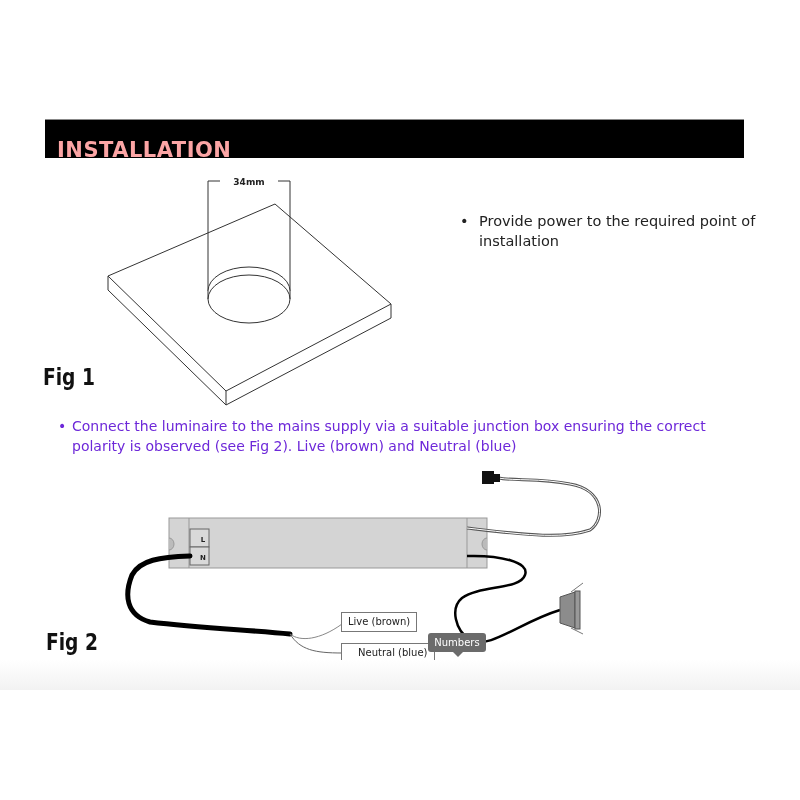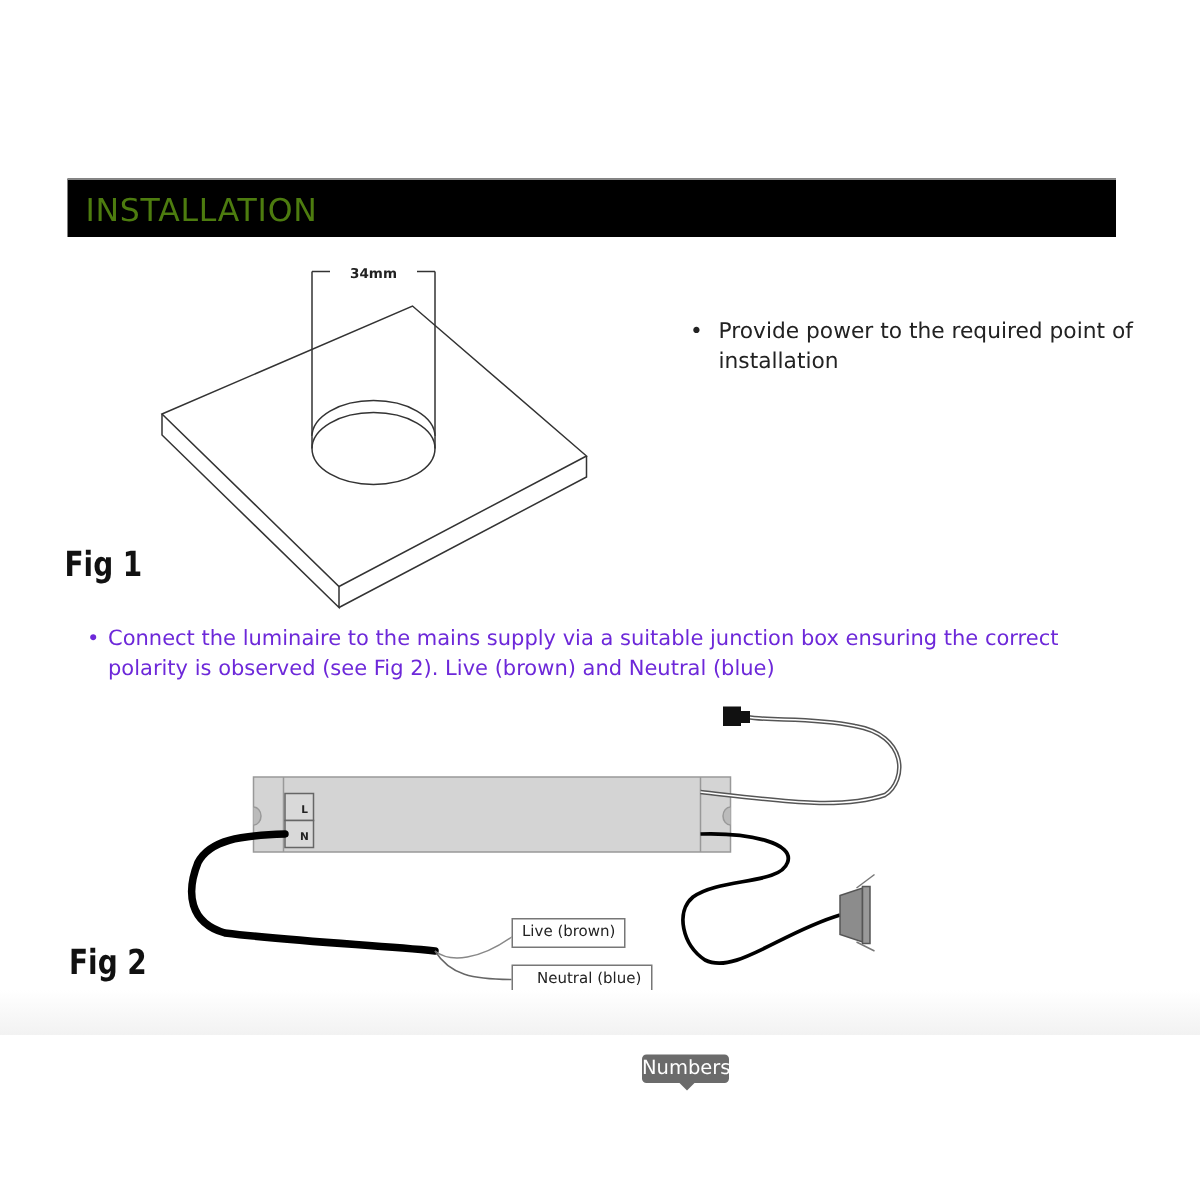--- a/index.html
+++ b/index.html
@@ -4,36 +4,36 @@
 <style>
   html, body { margin:0; padding:0; }
   body { width:800px; height:800px; background:#ffffff; position:relative; overflow:hidden;
          font-family:"DejaVu Sans", sans-serif; }
   .page { position:absolute; left:0; top:0; width:800px; height:690px; background:#fff; }
   .fade { position:absolute; left:0; top:660px; width:800px; height:30px;
           background:linear-gradient(#ffffff, #f2f2f2); }
   .below { position:absolute; left:0; top:690px; width:800px; height:110px; background:#fff; }
   .header-bar { position:absolute; left:45px; top:119px; width:699px; height:38px; background:#000;
                 border-top:1px solid #888; }
-  .header-title { position:absolute; left:12px; top:8px; color:#4d7c0f; font-weight:normal; font-size:21px;
+  .header-title { position:absolute; left:12px; top:18px; color:#fca5a5; font-weight:bold; font-size:21px;
                   letter-spacing:0.5px; font-family:"DejaVu Sans", sans-serif; }
   .fig-label { position:absolute; font-weight:bold; font-size:23px; color:#111;
                font-family:"DejaVu Sans Condensed","DejaVu Sans", sans-serif; transform:scaleX(0.9); transform-origin:left; }
   .bullets-right { position:absolute; left:460px; top:212px; width:300px; margin:0; padding:0; list-style:none;
                    font-size:14.5px; line-height:19.5px; color:#222; }
   .bullets-right li { position:relative; padding-left:19px; margin-bottom:5px; }
   .bullets-right li::before, .bullet-wide li::before { content:"•"; position:absolute; left:0; top:0; }
   .bullet-wide { position:absolute; left:58px; top:417px; width:700px; margin:0; padding:0; list-style:none;
                  font-size:14px; line-height:19.5px; color:#6d28d9; }
   .bullet-wide li { position:relative; padding-left:14px; }
   svg { position:absolute; left:0; top:0; }
   .label-box { position:absolute; background:#fff; border:1px solid #777; font-size:10px; color:#222;
                padding:2px 6px; line-height:14px; }
-  .tooltip { position:absolute; left:428px; top:703px; width:58px; height:19px; background:#6b6b6b;
-             border-radius:3px; color:#fff; font-size:13px; text-align:center; line-height:19px; }
+  .tooltip { position:absolute; left:428px; top:633px; width:58px; height:19px; background:#6b6b6b;
+             border-radius:3px; color:#fff; font-size:10px; text-align:center; line-height:19px; }
   .tooltip::after { content:""; position:absolute; left:25px; bottom:-5px; border-left:5px solid transparent;
                     border-right:5px solid transparent; border-top:5px solid #6b6b6b; }
 </style>
 </head>
 <body>
 
 <div class="page">
 
   <div class="header-bar">
     <span class="header-title">INSTALLATION</span>

